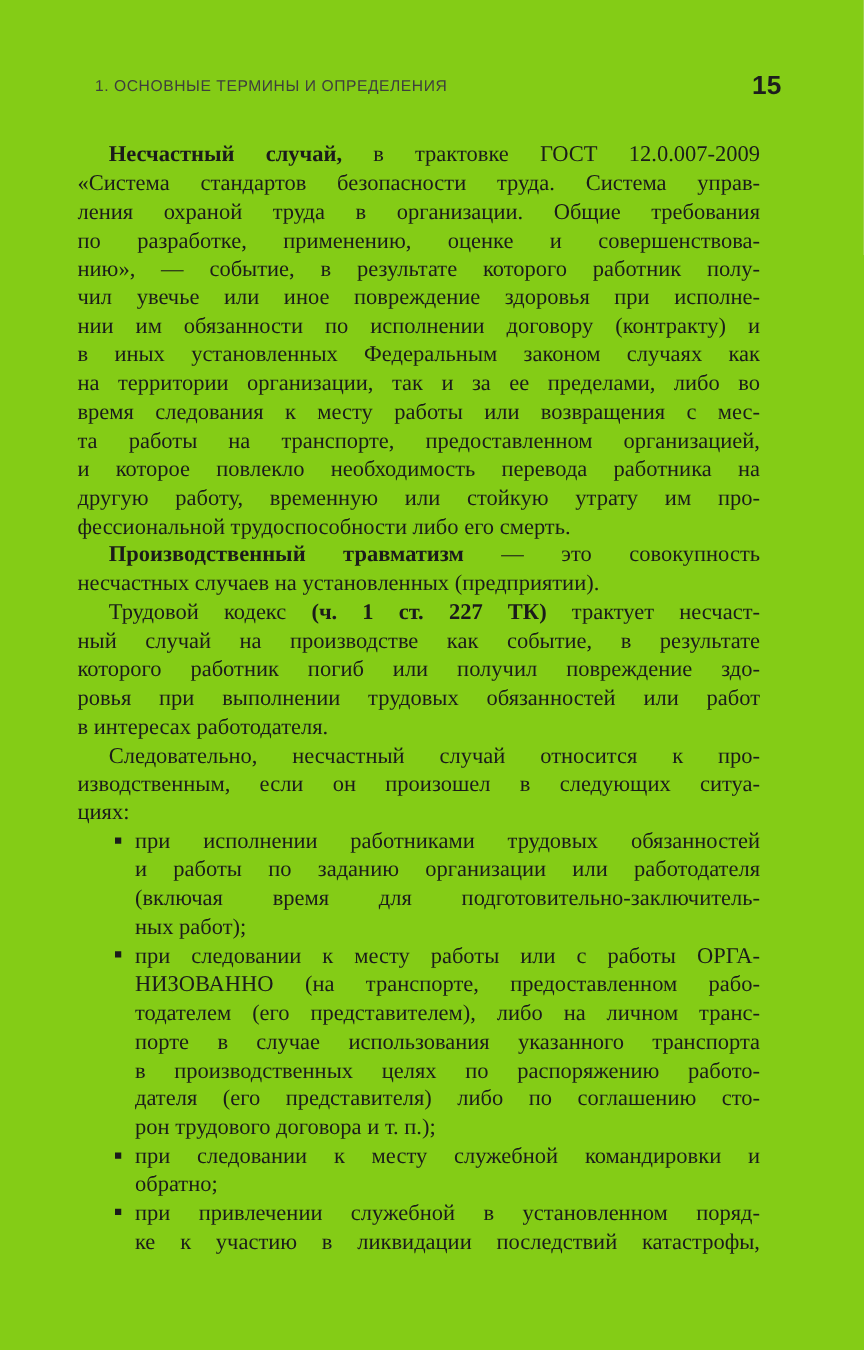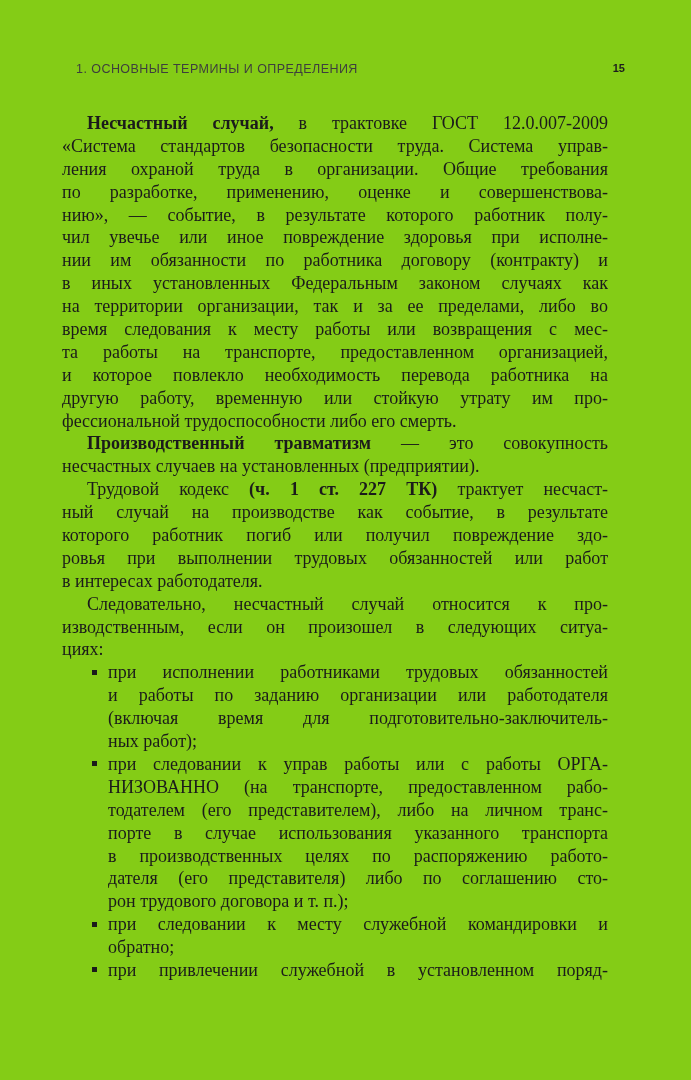--- a/index.html
+++ b/index.html
@@ -21,21 +21,21 @@
     line-height: 15px;
     letter-spacing: 0.45px;
     color: #3e3e3e;
     white-space: nowrap;
   }
   .page-number {
     position: absolute;
     top: 59px;
     right: 86px;
     font-family: "Liberation Sans", sans-serif;
-    font-size: 11px;
+    font-size: 21px;
     line-height: 19px;
     font-weight: 700;
     color: #1d1d1d;
   }
   .text-block {
     position: absolute;
     left: 62px;
     top: 112px;
     width: 546px;
     color: #1b1b1b;
@@ -73,21 +73,21 @@
   <div class="running-head">1. ОСНОВНЫЕ ТЕРМИНЫ И ОПРЕДЕЛЕНИЯ</div>
   <div class="page-number">15</div>
   <div class="text-block">
       <div class="para indent">
         <div class="line"><span class="b">Несчастный случай,</span><span> в трактовке ГОСТ 12.0.007-2009</span></div>
         <div class="line"><span>«Система стандартов безопасности труда. Система управ-</span></div>
         <div class="line"><span>ления охраной труда в организации. Общие требования</span></div>
         <div class="line"><span>по разработке, применению, оценке и совершенствова-</span></div>
         <div class="line"><span>нию», — событие, в результате которого работник полу-</span></div>
         <div class="line"><span>чил увечье или иное повреждение здоровья при исполне-</span></div>
-        <div class="line"><span>нии им обязанности по работника договору (контракту) и</span></div>
+        <div class="line"><span>нии им обязанности по исполнении договору (контракту) и</span></div>
         <div class="line"><span>в иных установленных Федеральным законом случаях как</span></div>
         <div class="line"><span>на территории организации, так и за ее пределами, либо во</span></div>
         <div class="line"><span>время следования к месту работы или возвращения с мес-</span></div>
         <div class="line"><span>та работы на транспорте, предоставленном организацией,</span></div>
         <div class="line"><span>и которое повлекло необходимость перевода работника на</span></div>
         <div class="line"><span>другую работу, временную или стойкую утрату им про-</span></div>
         <div class="line endline"><span>фессиональной трудоспособности либо его смерть.</span></div>
       </div>
       <div class="para indent">
         <div class="line"><span class="b">Производственный травматизм</span><span> — это совокупность</span></div>
@@ -107,31 +107,32 @@
       </div>
       <div class="para bullet">
         <span class="bullet-marker"></span>
         <div class="line"><span>при исполнении работниками трудовых обязанностей</span></div>
         <div class="line"><span>и работы по заданию организации или работодателя</span></div>
         <div class="line"><span>(включая время для подготовительно-заключитель-</span></div>
         <div class="line endline"><span>ных работ);</span></div>
       </div>
       <div class="para bullet">
         <span class="bullet-marker"></span>
-        <div class="line"><span>при следовании к управ работы или с работы ОРГА-</span></div>
+        <div class="line"><span>при следовании к месту работы или с работы ОРГА-</span></div>
         <div class="line"><span>НИЗОВАННО (на транспорте, предоставленном рабо-</span></div>
         <div class="line"><span>тодателем (его представителем), либо на личном транс-</span></div>
         <div class="line"><span>порте в случае использования указанного транспорта</span></div>
         <div class="line"><span>в производственных целях по распоряжению работо-</span></div>
         <div class="line"><span>дателя (его представителя) либо по соглашению сто-</span></div>
         <div class="line endline"><span>рон трудового договора и т. п.);</span></div>
       </div>
       <div class="para bullet">
         <span class="bullet-marker"></span>
         <div class="line"><span>при следовании к месту служебной командировки и</span></div>
         <div class="line endline"><span>обратно;</span></div>
       </div>
       <div class="para bullet">
         <span class="bullet-marker"></span>
         <div class="line"><span>при привлечении служебной в установленном поряд-</span></div>
+        <div class="line"><span>ке к участию в ликвидации последствий катастрофы,</span></div>
       </div>
     </div>
 </div>
 
 </body></html>

